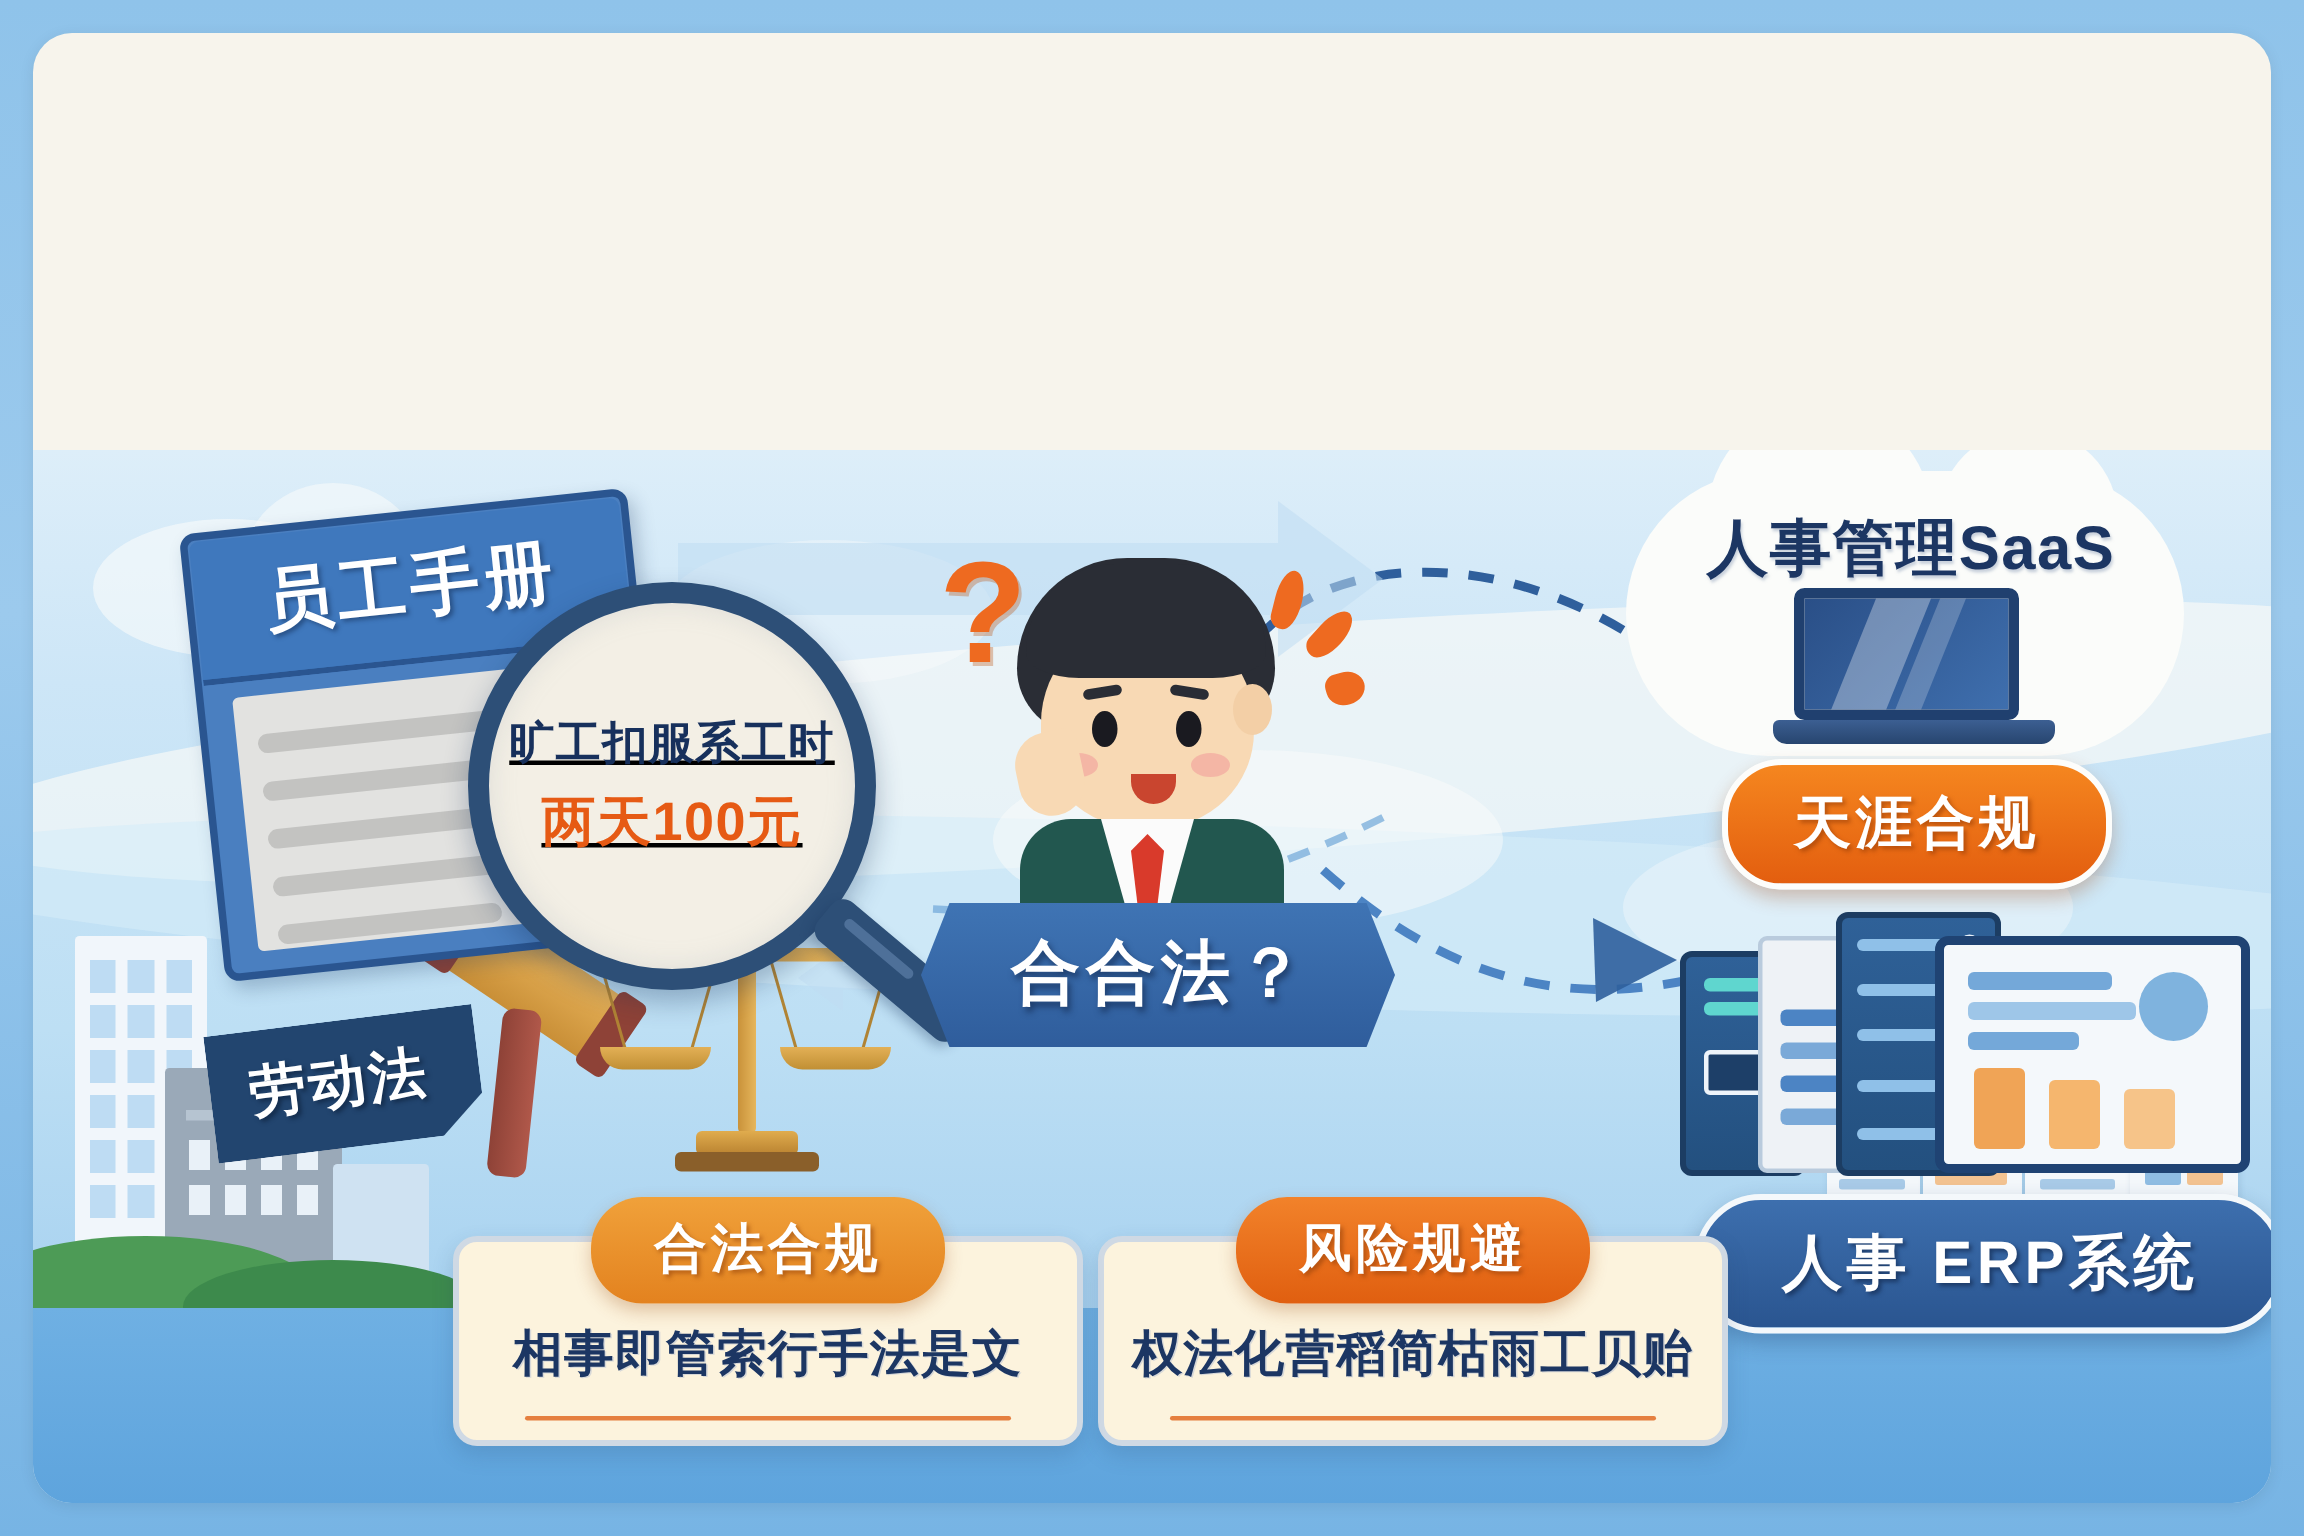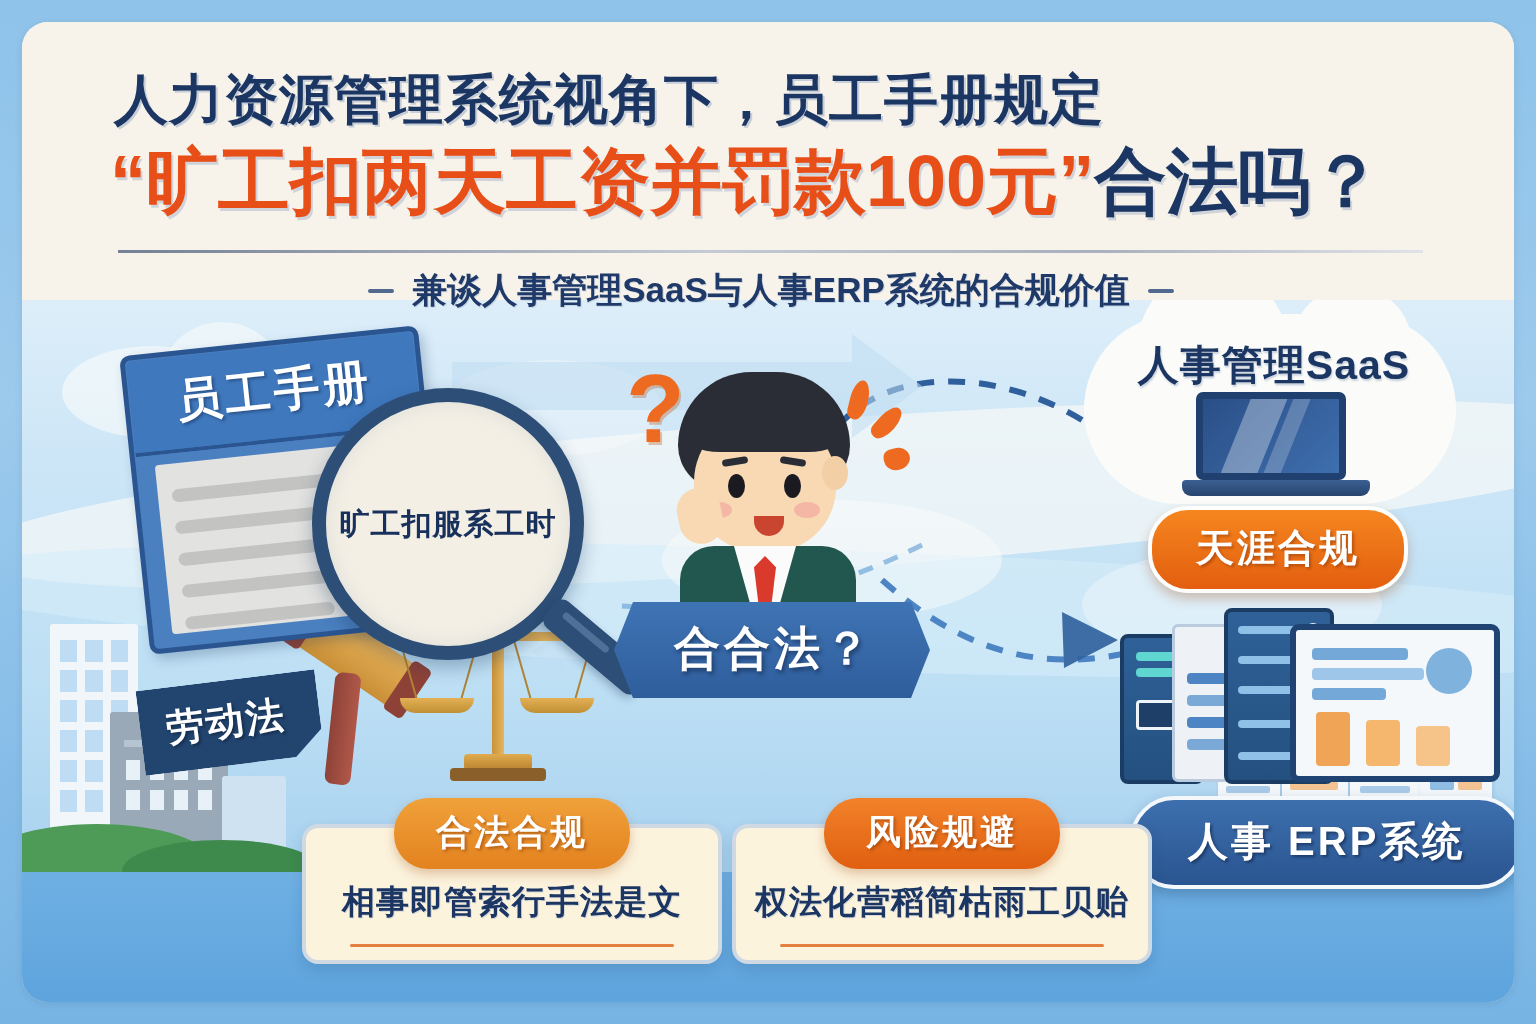--- a/index.html
+++ b/index.html
@@ -120,21 +120,21 @@
     position:absolute; left:14px; height:13px; background:#c3c3c1; border-radius:7px;
   }
 
   
   #magnifier{ position:absolute; left:290px; top:88px; z-index:7; }
   #mag-lens{
     width:272px; height:272px; border-radius:50%;
     background:#f3efe5;
     border:14px solid #2d4f77;
     box-shadow:0 8px 18px rgba(20,45,85,.3), inset 0 0 18px rgba(160,170,180,.25);
-    display:flex; flex-direction:column; align-items:center; justify-content:center;
+    display:flex; flex-direction:column; align-items:center; justify-content:center;text-decoration:underline;
   }
   #mag-line1{ font-size:30px; font-weight:bold; color:#17305c; letter-spacing:1px; white-space:nowrap;}
   #mag-line2{ font-size:36px; font-weight:bold; color:#e65a14; letter-spacing:1px; margin-top:8px; white-space:nowrap;}
   #mag-handle{
     position:absolute; right:-72px; bottom:-4px;
     width:120px; height:34px; background:#2d4f77;
     border-radius:10px; transform:rotate(40deg);
     box-shadow:0 4px 8px rgba(20,45,85,.3);
   }
   #mag-handle:after{
@@ -354,35 +354,20 @@
   
   .resume{ position:absolute; background:#f4f8fb; border-radius:4px; box-shadow:1px 2px 4px rgba(30,70,120,.12); }
   .rbar{ position:absolute; border-radius:2px; }
 </style>
 </head>
 <body>
 
 <div id="poster">
   <div id="card">
 
-    <div id="header">
-      <div id="title-line1">人力资源管理系统视角下，员工手册规定</div>
-
-      <div id="title-line2">
-        <span class="hl">“旷工扣两天工资并罚款100元”</span><span class="dk">合法吗？</span>
-      </div>
-
-      <div id="title-rule"></div>
-
-      <div id="subtitle-wrap">
-        <span class="sub-dash"></span>
-        <span id="subtitle">兼谈人事管理SaaS与人事ERP系统的合规价值</span>
-        <span class="sub-dash"></span>
-      </div>
-    </div>
 
     <div id="scene">
 
       <div class="bandA"></div>
       <div class="bandB"></div>
       <div class="cloudpuff" style="left:40px;top:46px;width:180px;height:92px;opacity:.55;"></div>
       <div class="cloudpuff" style="left:140px;top:22px;width:120px;height:110px;opacity:.5;"></div>
       <div class="cloudpuff" style="left:640px;top:200px;width:340px;height:120px;opacity:.45;"></div>
       <div class="cloudpuff" style="left:1060px;top:250px;width:300px;height:110px;opacity:.35;"></div>
       <div class="cloudpuff" style="left:420px;top:60px;width:220px;height:96px;opacity:.35;"></div>
@@ -410,20 +395,21 @@
           <div class="line" style="top:90px;width:168px;"></div>
           <div class="line" style="top:122px;width:196px;"></div>
           <div class="line" style="top:154px;width:150px;"></div>
         </div>
       </div>
 
       <div id="magnifier">
         <div id="mag-handle"></div>
         <div id="mag-lens">
           <div id="mag-line1">旷工扣服系工时</div>
+          <div id="mag-line2">两天100元</div>
         </div>
       </div>
 
       <div id="gavel">
         <div class="head"></div>
         <div class="cap l"></div>
         <div class="cap r"></div>
         <div class="handle"></div>
       </div>
 

